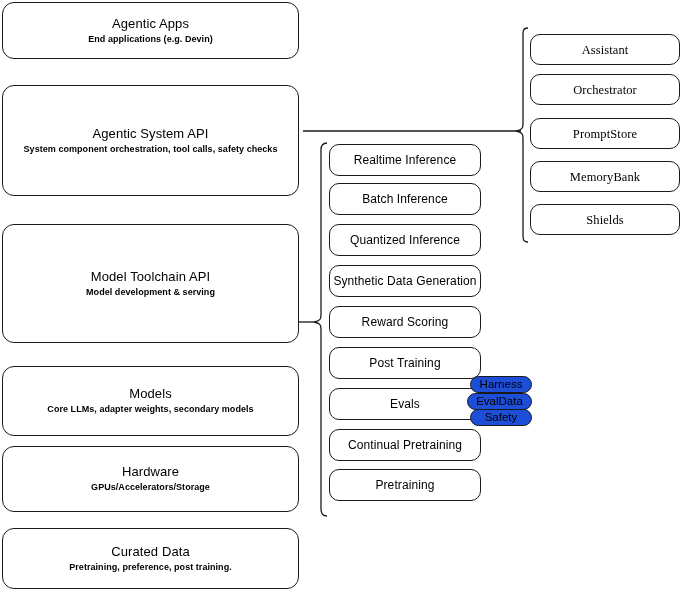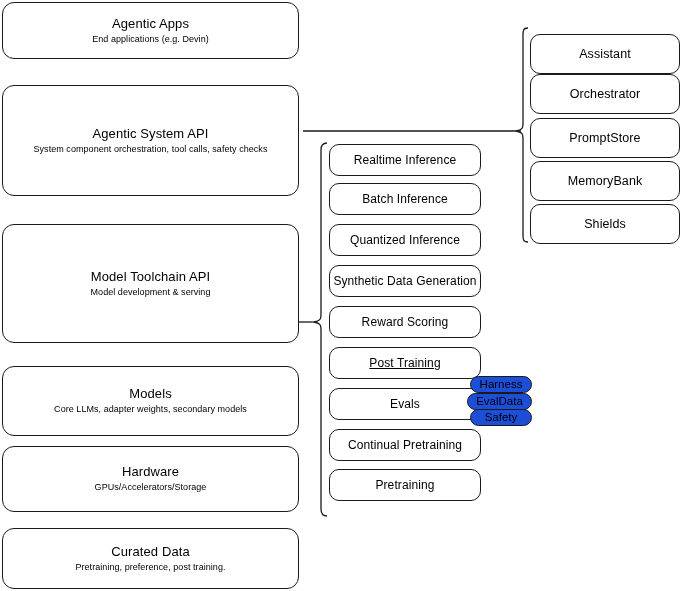--- a/index.html
+++ b/index.html
@@ -44,40 +44,42 @@
     line-height: 16px;
     letter-spacing: 0.1px;
     white-space: nowrap;
   }
   .node .subtitle {
     font-size: 9px;
     line-height: 13px;
     letter-spacing: 0.05px;
     margin-top: 1px;
     white-space: nowrap;
+    font-weight: bold;
   }
 
   
   .stack-node { left: 2px; width: 297px; }
 
   
   .mid-node {
     left: 329px;
     width: 152px;
     height: 32px;
     border-radius: 10px;
   }
   .mid-node .title { font-size: 12px; }
 
   
   .right-node {
     left: 530px;
     width: 150px;
-    height: 40px;
+    height: 31px;
     border-radius: 10px;
+    font-family: Liberation Serif, serif;
   }
   .right-node .title { font-size: 12.5px; }
 
   
   .pill {
     position: absolute;
     box-sizing: border-box;
     border: 1.3px solid #1a1a1a;
     border-radius: 11px;
     background: #1d4ed8;
@@ -174,21 +176,21 @@
   </div>
   <div class="node mid-node" style="top:224px;">
     <span class="title">Quantized Inference</span>
   </div>
   <div class="node mid-node" style="top:265px;">
     <span class="title">Synthetic Data Generation</span>
   </div>
   <div class="node mid-node" style="top:306px;">
     <span class="title">Reward Scoring</span>
   </div>
-  <div class="node mid-node" style="top:347px;text-decoration:underline;">
+  <div class="node mid-node" style="top:347px;">
     <span class="title">Post Training</span>
   </div>
   <div class="node mid-node" style="top:388px;">
     <span class="title">Evals</span>
   </div>
   <div class="node mid-node" style="top:469px;">
     <span class="title">Pretraining</span>
   </div>
   <div class="node mid-node" style="top:429px;">
     <span class="title">Continual Pretraining</span>

